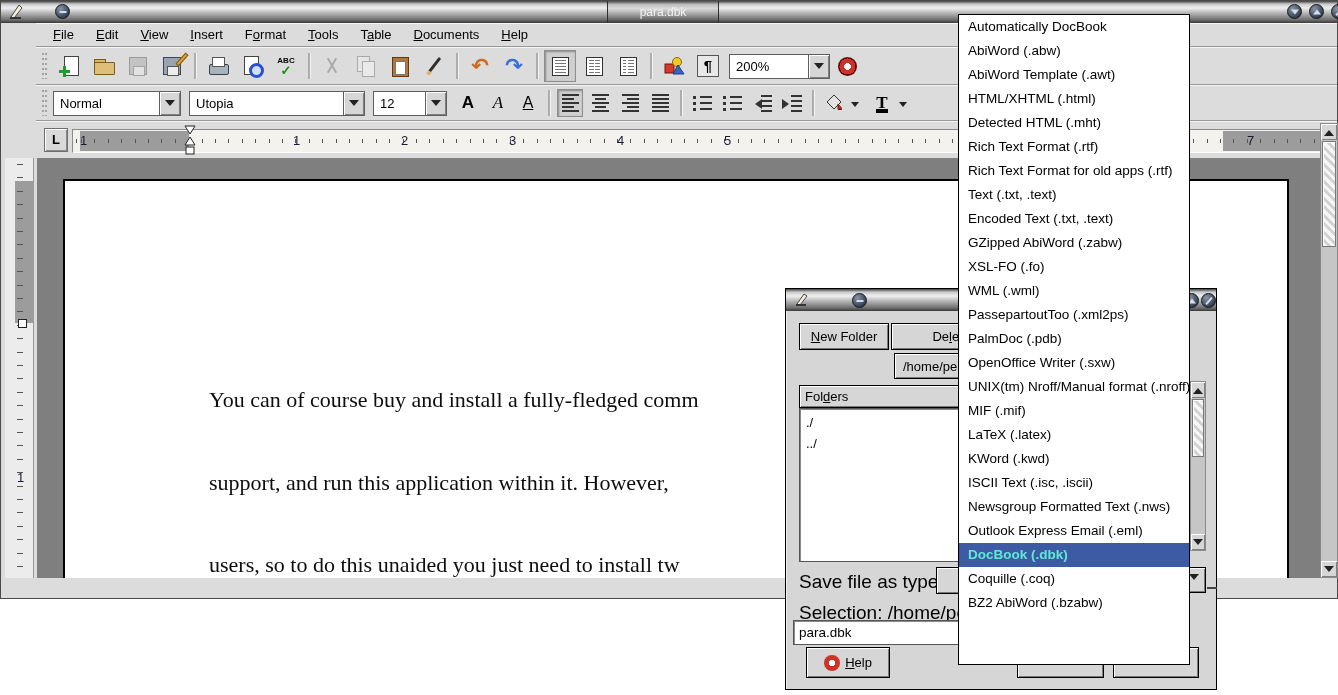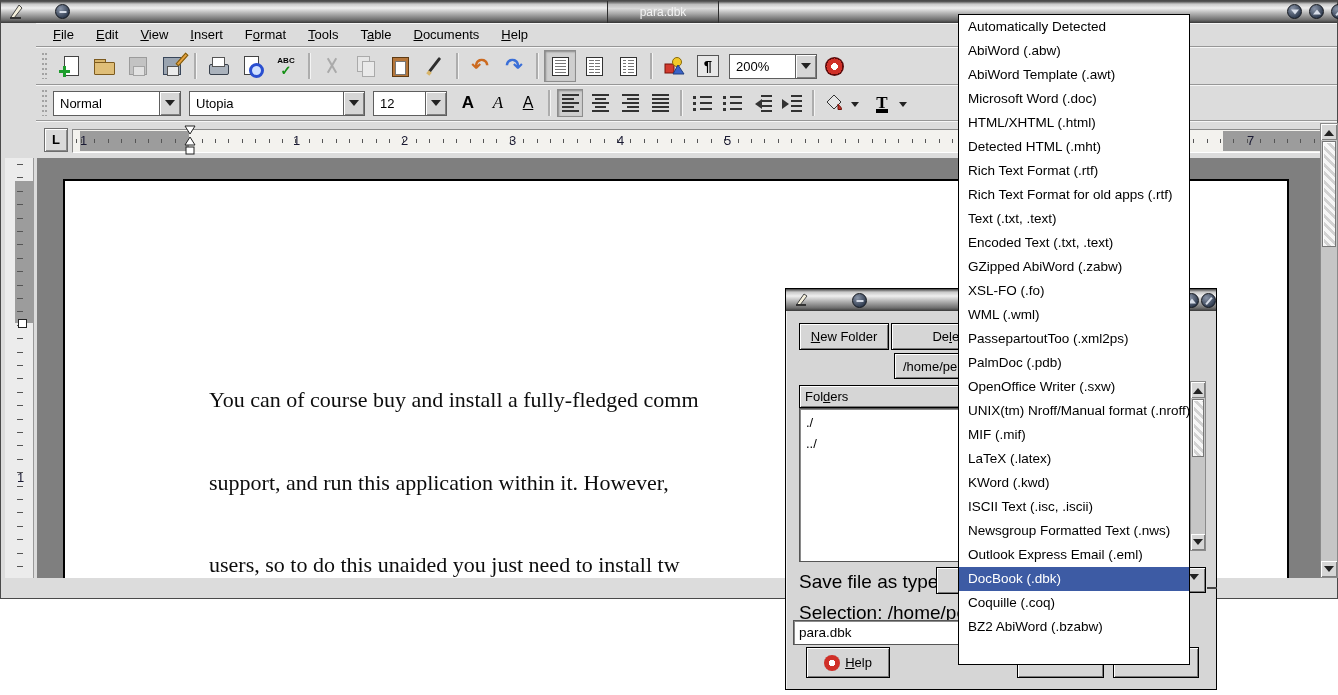--- a/index.html
+++ b/index.html
@@ -179,21 +179,21 @@
     border:1px solid #555; box-shadow:inset 1px 1px 0 #8a8a8a; font-size:13.5px; padding:0 5px;
     font-family:"Liberation Sans",sans-serif; color:#000; outline:none; }
   .optbtn { position:absolute; width:24px; height:26px; background:#d6d6d6; border:1px solid #000;
     box-shadow:inset 1px 1px 0 #fff, inset -1px -1px 0 #7a7a7a; display:flex; flex-direction:column; align-items:center; }
   .optbtn .bar { position:static; width:10px; height:2px; background:#444; border:none; margin-top:2px; }
 
   
   #fmt-list { position:absolute; left:958px; top:14px; width:232px; height:651px; background:#fff;
     border:1px solid #000; z-index:10; overflow:hidden; }
   .fmt-item { height:24px; line-height:24px; padding-left:9px; font-size:13.5px; color:#000; white-space:nowrap; }
-  .fmt-item.sel { background:#3d5ba4; color:#ffffff; }
+  .fmt-item.sel { background:#3d5ba4; color:#5eead4;font-weight:bold; }
 </style>
 </head>
 <body>
 
 <div id="main-window">
 
   <div class="titlebar">
     <svg class="abs" style="left:6px;top:2px" width="18" height="18">
       <polygon points="4,14 12,2 15,5 7,15" fill="#f5f0dc" stroke="#444" stroke-width="1"></polygon>
       <rect x="3" y="14" width="11" height="2" fill="#333"></rect>
@@ -294,21 +294,21 @@
     <span class="tbtn">
       <svg width="22" height="22">
         <rect x="2" y="9" width="9" height="9" fill="#d23a2e" stroke="#7a1208"></rect>
         <circle cx="14" cy="7" r="4.5" fill="#f2c828" stroke="#8a6a06"></circle>
         <polygon points="10,19 15,10 21,19" fill="#3a62c8" stroke="#203f80"></polygon>
       </svg>
     </span>
     <span class="tbtn">
         <span class="ic-pilcrow">¶</span>
       </span>
-    <div class="combo" style="width:88px;margin-left:4px">
+    <div class="combo" style="width:101px;margin-left:4px">
       <span>200%</span>
       <span class="cbtn">
           <span class="tri-dn"></span>
         </span>
     </div>
     <span class="tbtn">
         <span class="lifering"></span>
       </span>
   </div>
 
@@ -475,24 +475,23 @@
 
   <div class="btn3d" style="left:20px;top:358px;width:84px;height:31px;gap:5px">
     <span class="lifering" style="width:16px;height:16px"></span>
     <span><span class="mn">H</span>elp</span>
   </div>
   <div class="btn3d" style="left:231px;top:358px;width:87px;height:31px"></div>
   <div class="btn3d" style="left:327px;top:358px;width:86px;height:31px"></div>
 </div>
 
 <div id="fmt-list">
-    <div class="fmt-item">Automatically Detected</div>
+    <div class="fmt-item">Automatically DocBook</div>
     <div class="fmt-item">AbiWord (.abw)</div>
     <div class="fmt-item">AbiWord Template (.awt)</div>
-    <div class="fmt-item">Microsoft Word (.doc)</div>
     <div class="fmt-item">HTML/XHTML (.html)</div>
     <div class="fmt-item">Detected HTML (.mht)</div>
     <div class="fmt-item">Rich Text Format (.rtf)</div>
     <div class="fmt-item">Rich Text Format for old apps (.rtf)</div>
     <div class="fmt-item">Text (.txt, .text)</div>
     <div class="fmt-item">Encoded Text (.txt, .text)</div>
     <div class="fmt-item">GZipped AbiWord (.zabw)</div>
     <div class="fmt-item">XSL-FO (.fo)</div>
     <div class="fmt-item">WML (.wml)</div>
     <div class="fmt-item">PassepartoutToo (.xml2ps)</div>

